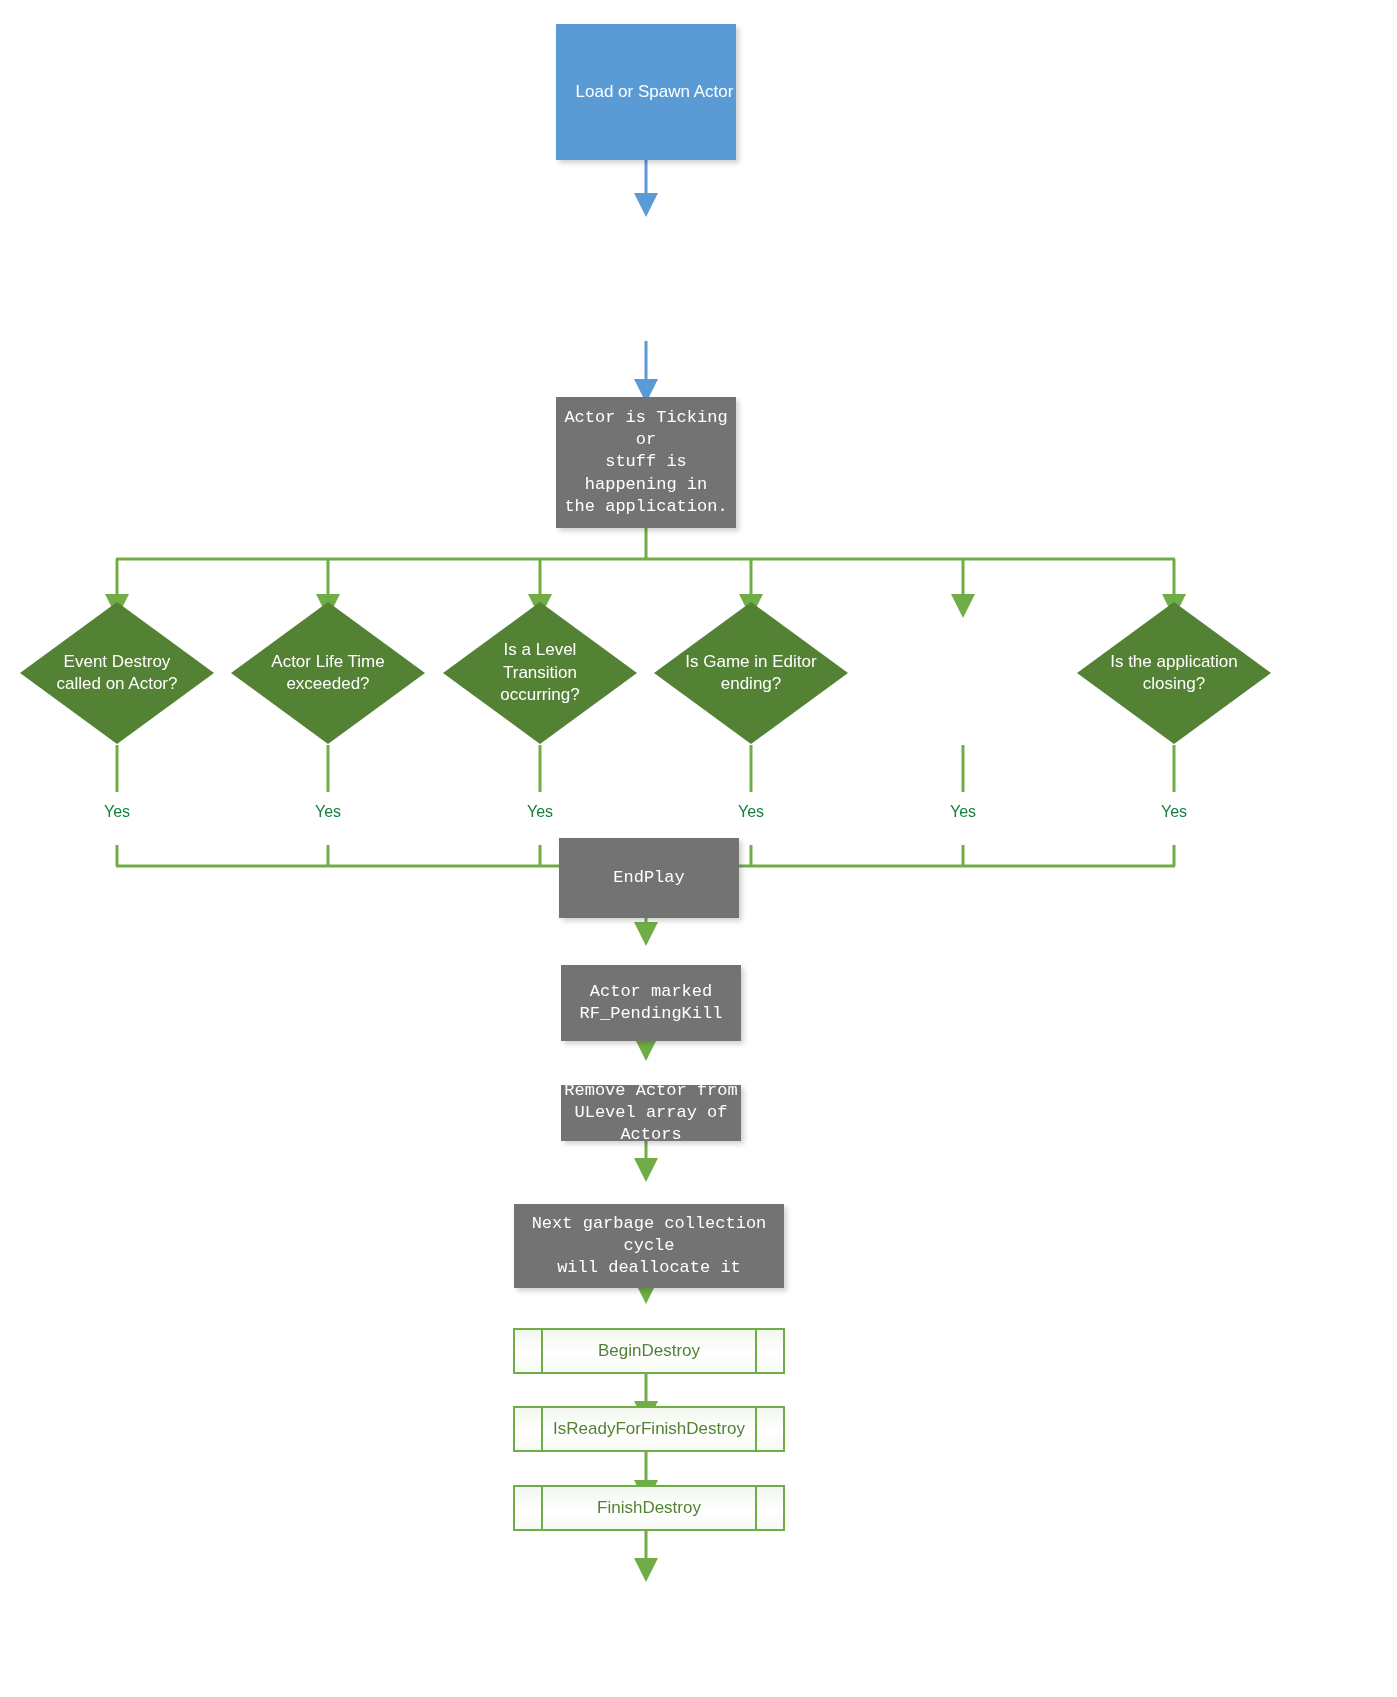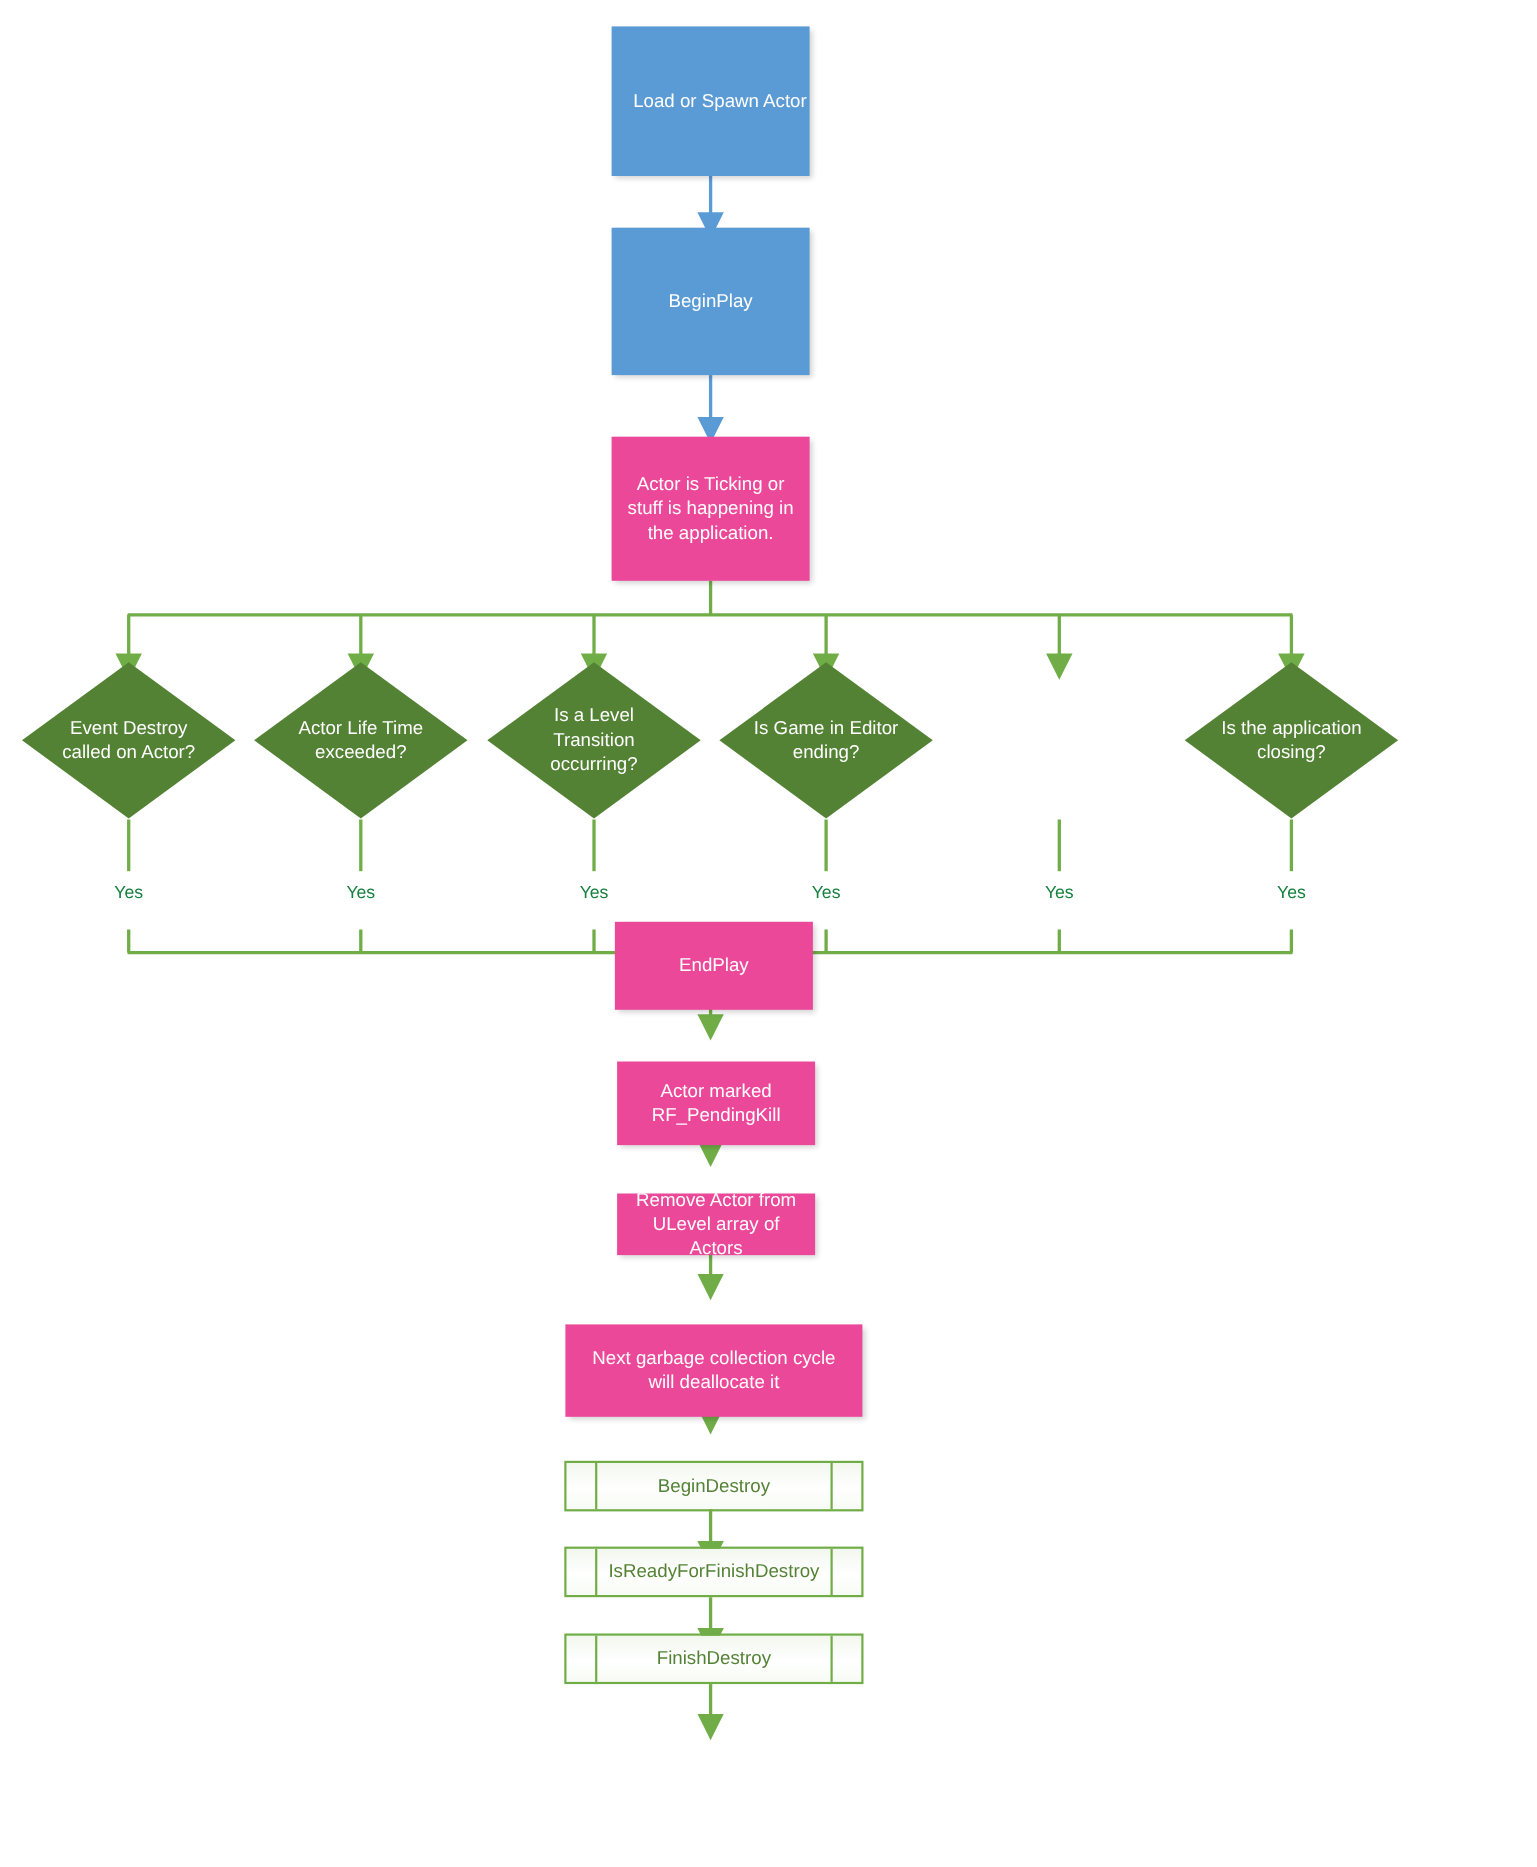--- a/index.html
+++ b/index.html
@@ -35,23 +35,24 @@
     color: #ffffff;
     line-height: 1.30;
     white-space: pre-line;
   }
   .blue-box {
     background: #5B9BD5;
     font-size: 17px;
     box-shadow: 3px 3px 5px rgba(0,0,0,0.18);
   }
   .green-box {
-    background: #ec4899;
+    background: #737373;
     font-size: 17px;
     box-shadow: 3px 3px 5px rgba(0,0,0,0.18);
+    font-family: Liberation Mono, monospace;
   }
   .diamond-wrap {
     position: absolute;
     box-sizing: border-box;
   }
   .diamond-shape {
     position: absolute;
     left: 0; top: 0;
     width: 100%; height: 100%;
   }
@@ -158,23 +159,20 @@
 
     <line x1="646" y1="1452" x2="646" y2="1483" stroke="#70AD47" stroke-width="3" marker-end="url(#arrow-green)"></line>
 
     <line x1="646" y1="1531" x2="646" y2="1561" stroke="#70AD47" stroke-width="3" marker-end="url(#arrow-green)"></line>
   </svg>
 
   <div class="node blue-box" style="left:556px; top:24px; width:180px; height:136px;padding-left:17px;">
     <span>Load or Spawn Actor</span>
   </div>
 
-  <div class="node blue-box" style="left:556px; top:207px; width:180px; height:134px;">
-    <span>BeginPlay</span>
-  </div>
 
   <div class="node green-box" style="left:556px; top:397px; width:180px; height:131px;">
     <span>Actor is Ticking or
 stuff is happening in
 the application.</span>
   </div>
 
   <div class="diamond-wrap" style="left:18px; top:600px; width:198px; height:146px;">
     <svg class="diamond-shape" viewBox="0 0 198 146" xmlns="http://www.w3.org/2000/svg">
       <polygon points="99,2 196,73 99,144 2,73" fill="#548235"></polygon>

